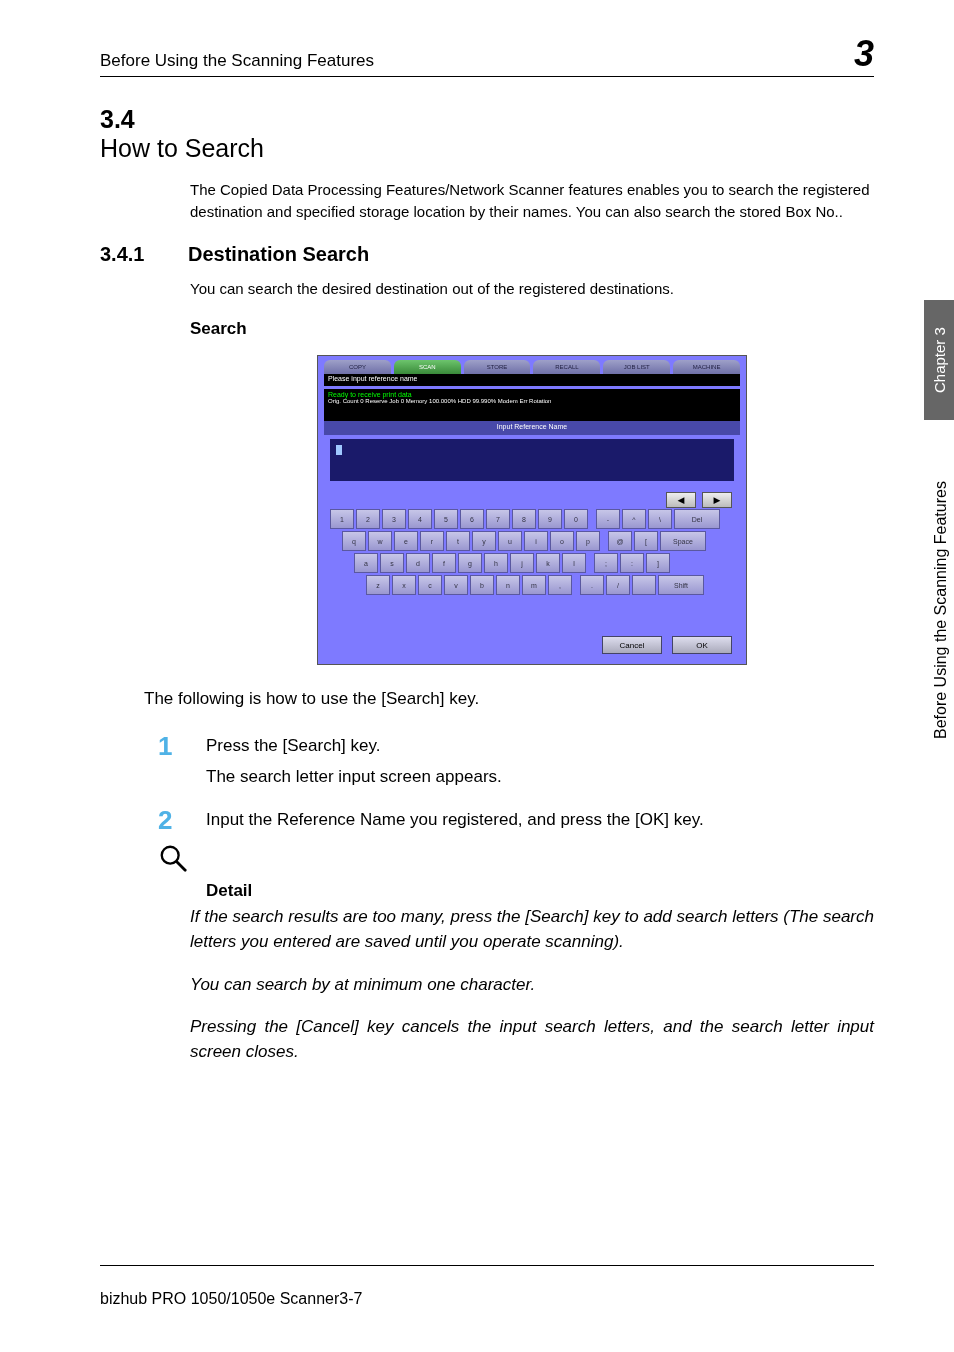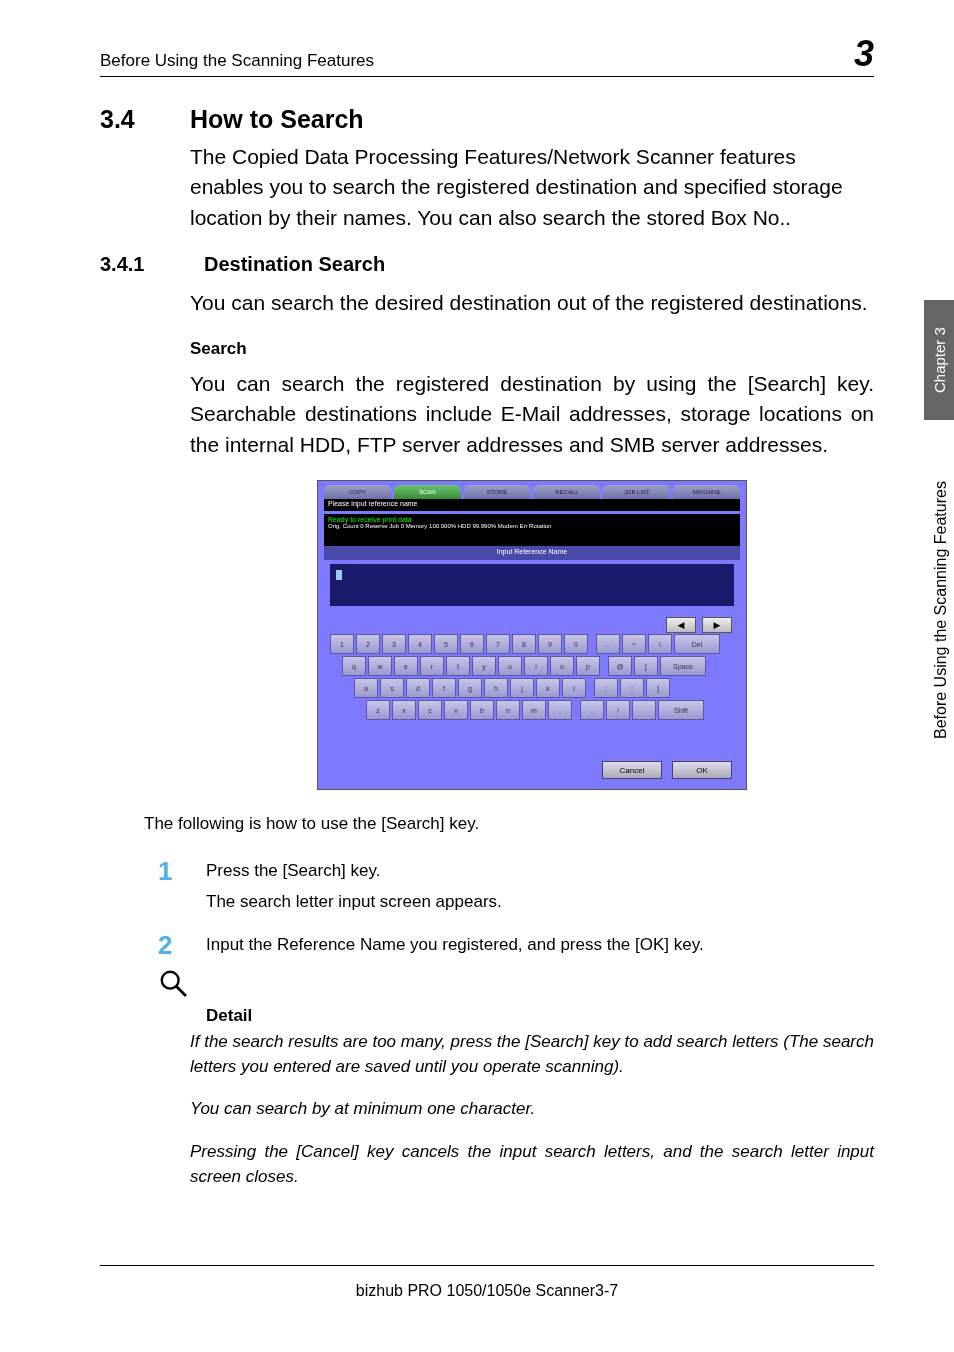--- a/index.html
+++ b/index.html
@@ -30,41 +30,41 @@
     }
     .header-right {
       font-size: 36px;
       font-weight: bold;
       font-style: italic;
       color: #000;
       line-height: 1;
     }
     .h1-row {
       display: flex;
-      gap: 32px;
-      margin-bottom: 8px;
+      margin-bottom: 16px;
+      flex-direction: column;
     }
     .h1-num {
       font-size: 25px;
       font-weight: bold;
       min-width: 58px;
     }
     .h1-title {
       font-size: 25px;
-      font-weight: bold;
+      font-weight: normal;
     }
     .body-text {
       margin-left: 90px;
-      font-size: 21px;
+      font-size: 15px;
       line-height: 1.45;
       margin-bottom: 20px;
     }
     .h2-row {
       display: flex;
-      gap: 40px;
+      gap: 24px;
       margin-bottom: 12px;
       margin-top: 8px;
     }
     .h2-num {
       font-size: 20px;
       font-weight: bold;
       min-width: 64px;
     }
     .h2-title {
       font-size: 20px;
@@ -273,27 +273,27 @@
       top: 440px;
       writing-mode: vertical-rl;
       transform: rotate(180deg);
       font-size: 16px;
       color: #000;
       height: 340px;
       text-align: center;
     }
     .footer {
       position: absolute;
-      bottom: 52px;
+      bottom: 44px;
       left: 100px;
       right: 80px;
       border-top: 1.5px solid #000;
-      padding-top: 16px;
-      display: flex;
-      justify-content: center;
+      padding-top: 24px;
+      display: flex;
+      justify-content: flex-start;
       font-size: 16px;
     }
   </style>
 </head>
 <body>
 
 <div class="page">
   <div class="header-row">
     <div class="header-left">Before Using the Scanning Features</div>
     <div class="header-right">3</div>
@@ -305,21 +305,20 @@
   </div>
   <div class="body-text">The Copied Data Processing Features/Network Scanner features enables you to search the registered destination and specified storage location by their names. You can also search the stored Box No..</div>
 
   <div class="h2-row">
     <div class="h2-num">3.4.1</div>
     <div class="h2-title">Destination Search</div>
   </div>
   <div class="body-text">You can search the desired destination out of the registered destinations.</div>
 
   <div class="subhead">Search</div>
-  <div class="body-text" style="text-align:justify;">You can search the registered destination by using the [Search] key. Searchable destinations include E-Mail addresses, storage locations on the internal HDD, FTP server addresses and SMB server addresses.</div>
 
   <div class="screenshot-wrap">
     <div class="screenshot">
       <div class="ss-tabs">
         <div class="ss-tab">COPY</div>
         <div class="ss-tab active">SCAN</div>
         <div class="ss-tab">STORE</div>
         <div class="ss-tab">RECALL</div>
         <div class="ss-tab">JOB LIST</div>
         <div class="ss-tab">MACHINE</div>

